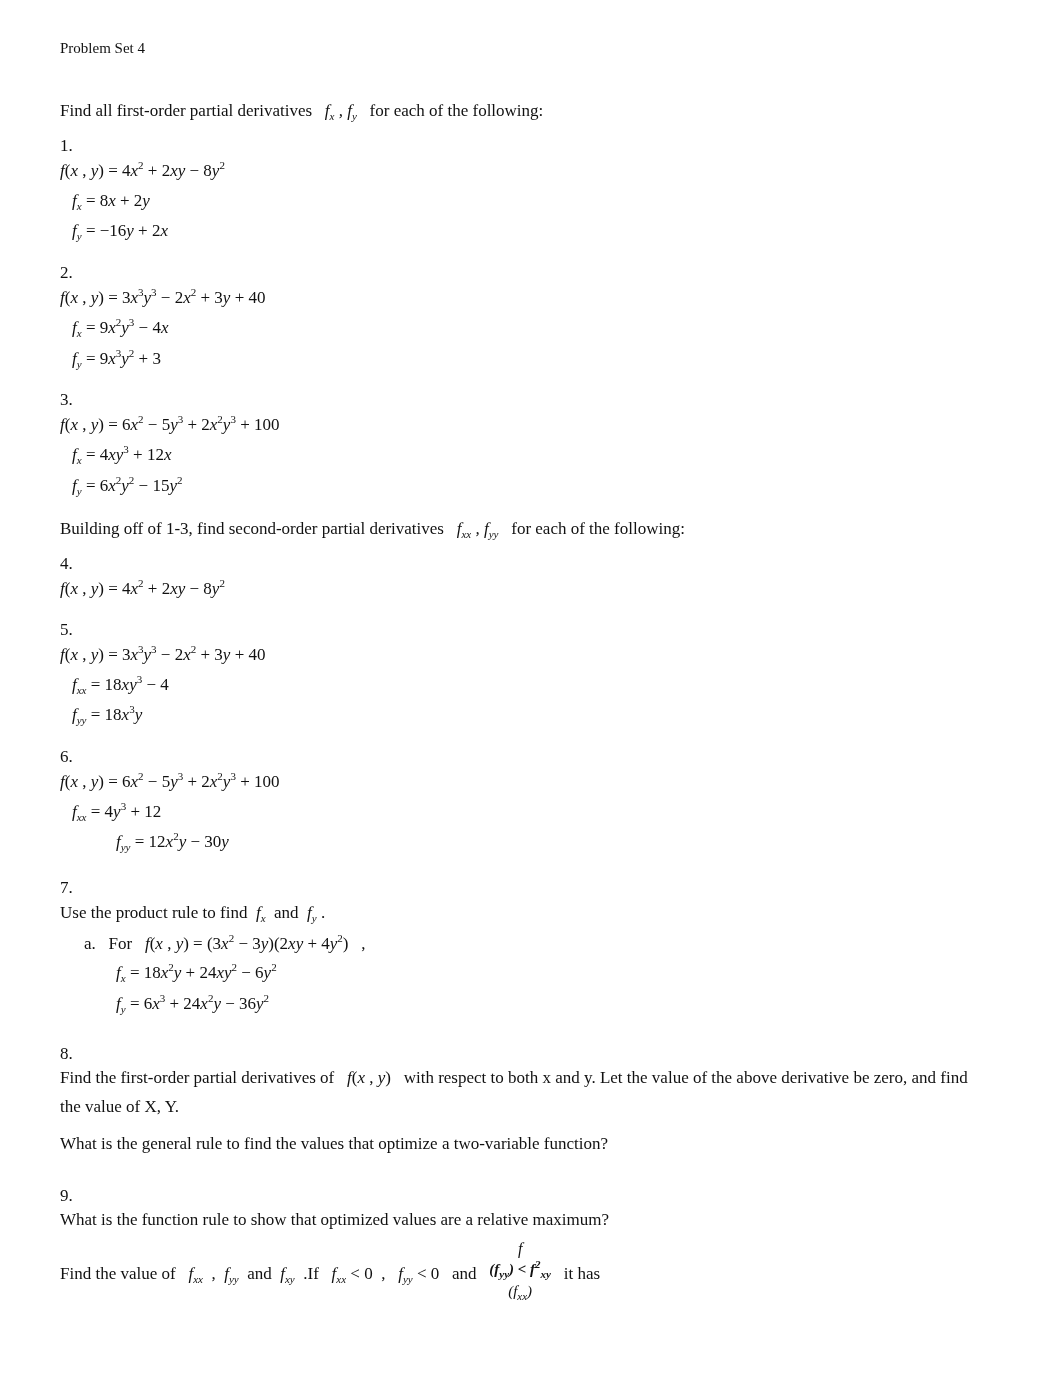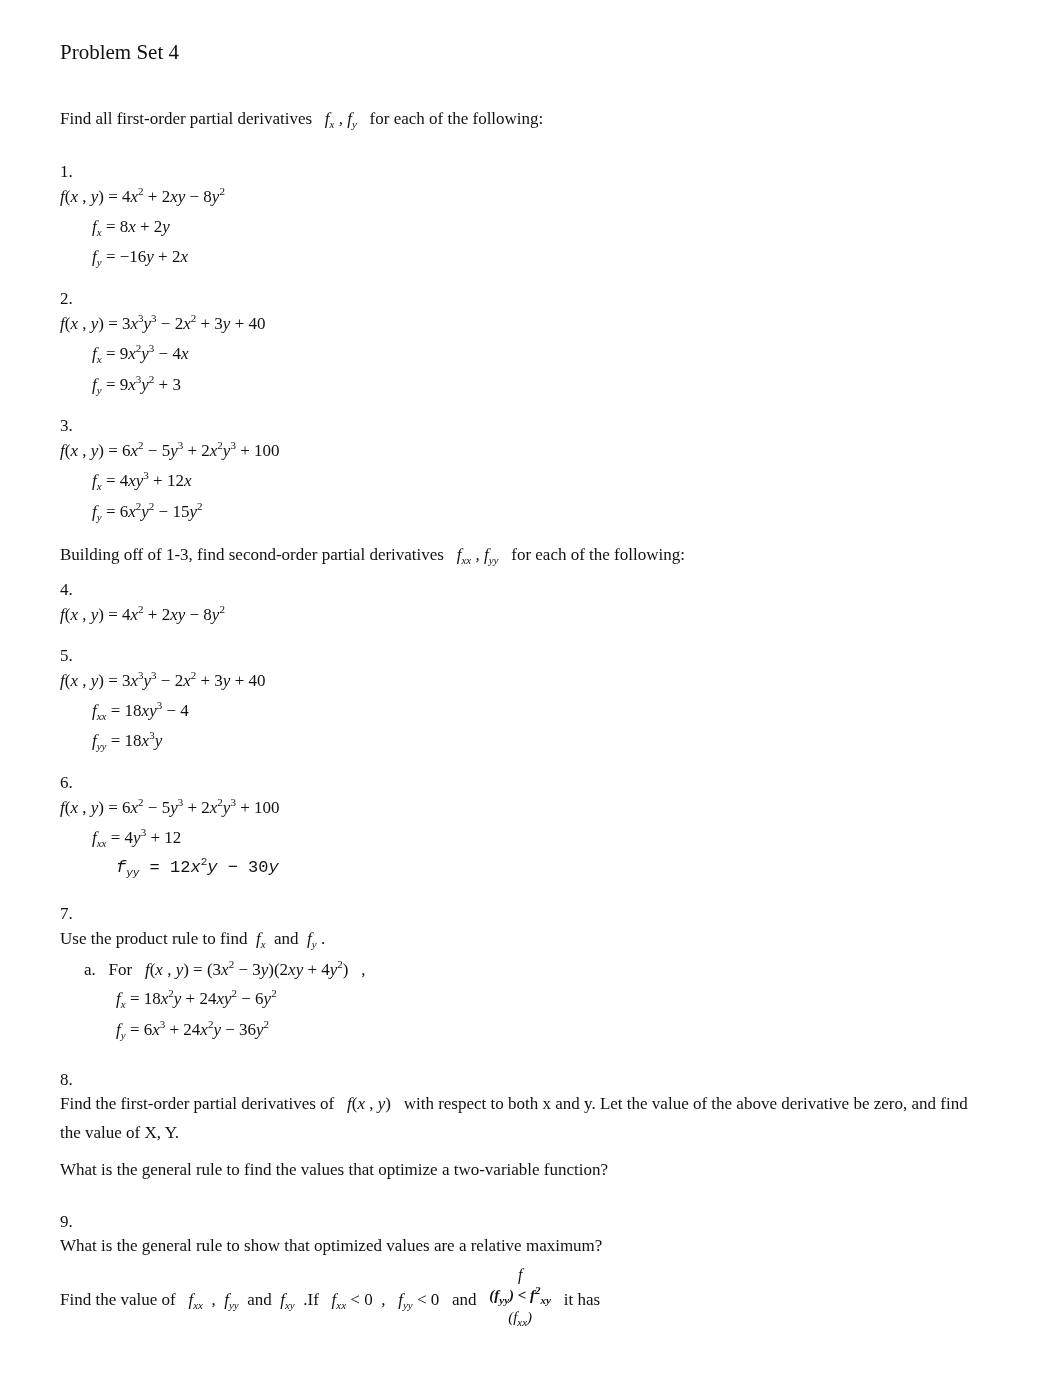--- a/index.html
+++ b/index.html
@@ -6,37 +6,37 @@
     body {
       background: #fff;
       font-family: 'Times New Roman', Times, serif;
       font-size: 17px;
       color: #111;
       padding: 40px 60px;
       width: 1062px;
       min-height: 1377px;
     }
     .title {
-      font-size: 21px;
+      font-size: 15px;
       font-weight: normal;
       margin-bottom: 40px;
     }
     .intro {
-      margin-bottom: 26px;
+      margin-bottom: 8px;
       font-size: 17px;
     }
     sup { font-size: 11px; vertical-align: super; }
     sub { font-size: 11px; vertical-align: sub; }
     .math { font-style: italic; }
     p { margin-bottom: 10px; line-height: 1.7; }
     .problem-row { margin-bottom: 14px; }
     .num-label { display: inline-block; width: 28px; vertical-align: top; margin-top: 2px;}
     .content-col { display: inline-block; width: calc(100% - 32px); vertical-align: top; }
-    .indent { margin-left: 32px; }
-    .indent2 { margin-left: 56px; font-family: Liberation Mono, monospace; }
+    .indent { margin-left: 12px; }
+    .indent2 { margin-left: 56px; }
     .line { display: block; line-height: 1.75; }
     .q-block { margin-bottom: 20px; }
     .q-num { display: inline-block; width: 28px; vertical-align: top; }
     .q-body { display: inline-block; width: calc(100% - 32px); vertical-align: top; }
     .q-body p { margin: 0 0 8px 0; line-height: 1.7; }
   </style>
 </head>
 <body>
 
 <div class="title">Problem Set 4</div>
@@ -123,21 +123,21 @@
     <p>
       Find the first-order partial derivatives of &nbsp; <i>f</i>(<i>x</i> , <i>y</i>) &nbsp; with respect to both x and y. Let the value of the above derivative be zero, and find the value of X, Y.
     </p>
     <p>What is the general rule to find the values that optimize a two-variable function?</p>
   </span>
 </div>
 
 <div class="q-block" style="margin-top:10px;">
   <span class="q-num">9.</span>
   <span class="q-body">
-    <p>What is the general rule to show that optimized values are a relative maximum?</p>
+    <p>What is the function rule to show that optimized values are a relative maximum?</p>
     <p style="line-height:1.8;">
       Find the value of &nbsp; <i>f</i><sub><i>xx</i></sub> &nbsp;, &nbsp;<i>f</i><sub><i>yy</i></sub>&nbsp; and &nbsp;<i>f</i><sub><i>xy</i></sub>&nbsp; .If &nbsp; <i>f</i><sub><i>xx</i></sub> &lt; 0 &nbsp;, &nbsp; <i>f</i><sub><i>yy</i></sub> &lt; 0 &nbsp; and
       &nbsp;
       <span style="display:inline-block; vertical-align:middle; text-align:center; position:relative; top: -4px;">
         <span style="display:block; font-style:italic; font-size:16px; line-height:1.2;"><i>f</i></span>
         <span style="display:block; font-style:italic; font-size:15px; line-height:1.2;font-weight:bold;">(<i>f</i><sub><i>yy</i></sub>) &lt; <i>f</i><sup>2</sup><sub><i>xy</i></sub></span>
         <span style="display:block; font-style:italic; font-size:15px; line-height:1.2;font-family:Liberation Serif, serif;">(<i>f</i><sub><i>xx</i></sub>)</span>
         <span style="display:block; font-style:italic; font-size:15px; line-height:1.2;"></span>
       </span>
       &nbsp; it has

